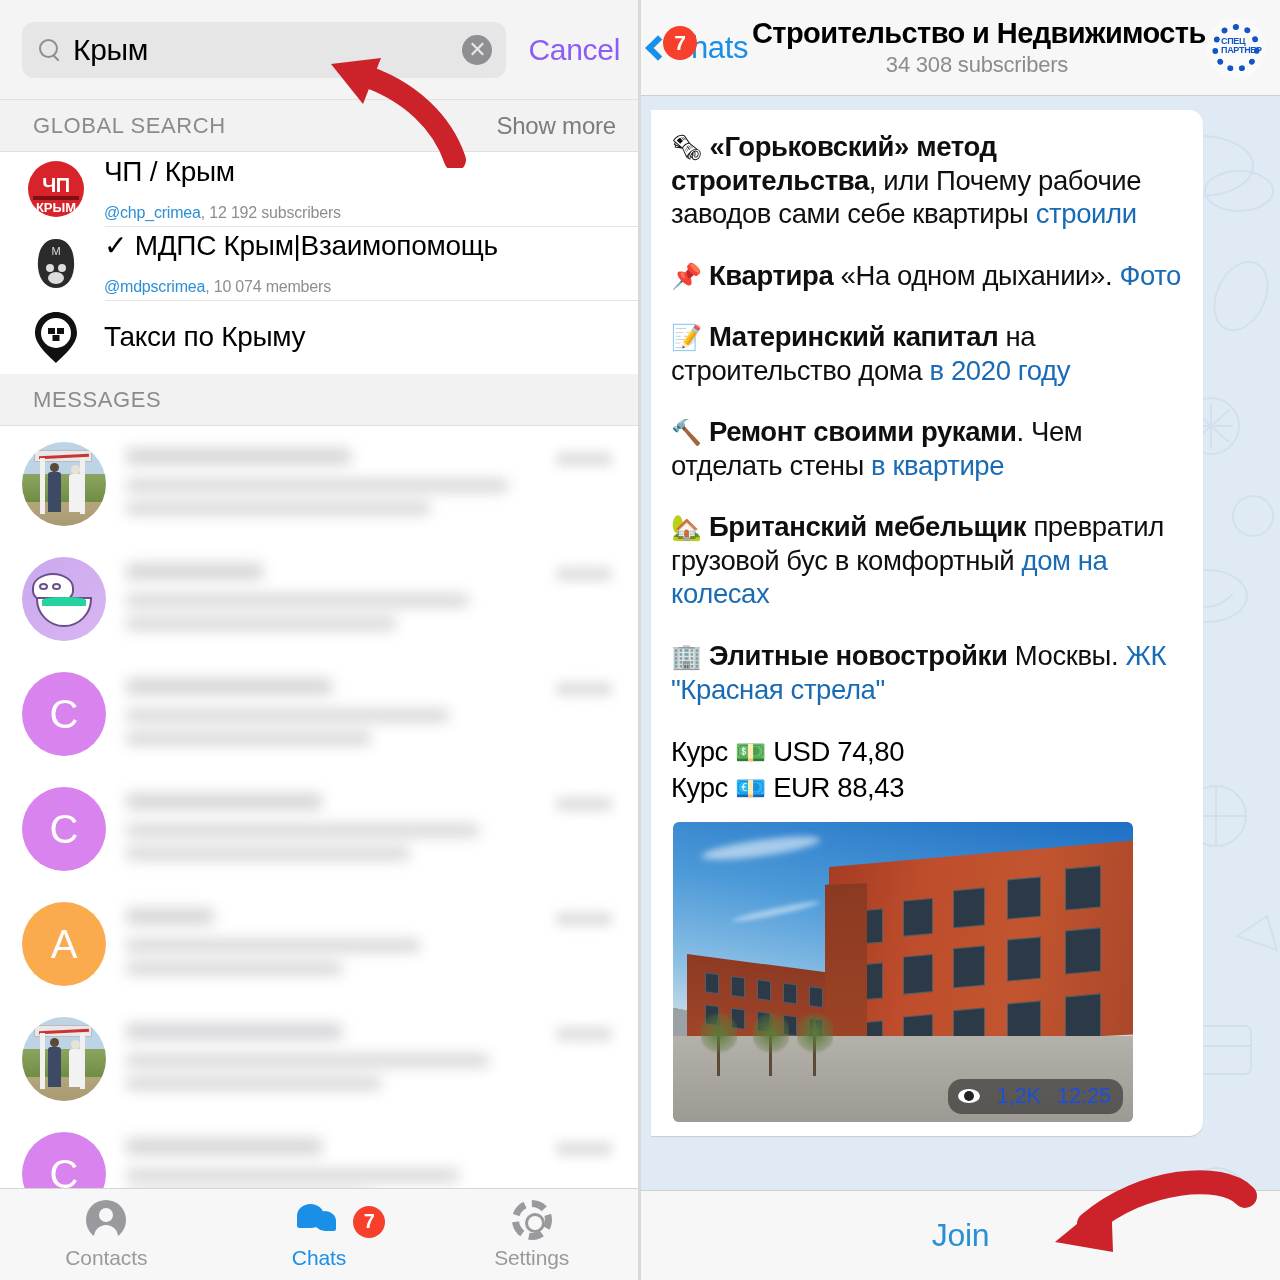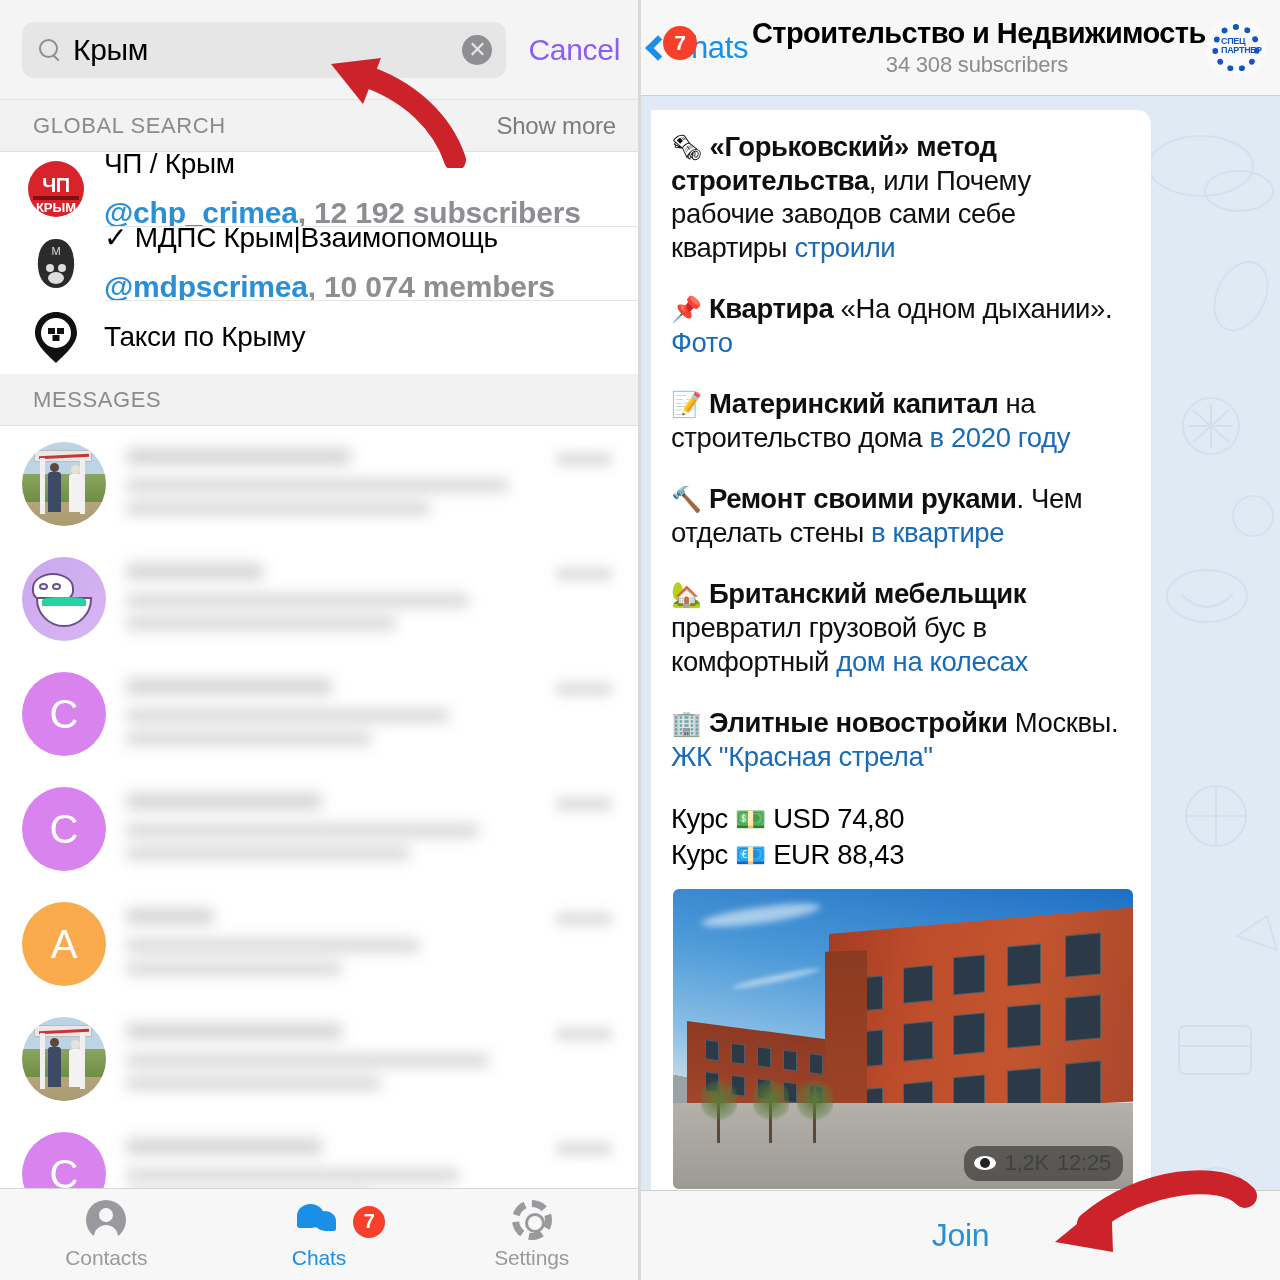--- a/index.html
+++ b/index.html
@@ -94,21 +94,21 @@
   }
   .av-chp .l2 { font-size: 13px; font-weight: bold; color: #fff; line-height: 1; }
   .av-chp .bar { width: 46px; height: 4px; background: #7d1014; margin: 1px 0; }
   .av-mdps { background: #ffffff; }
   .av-taxi { background: #ffffff; }
   .res-text { flex: 1; padding-right: 16px; min-width: 0; }
   .res-title {
     font-size: 28px; color: #000; letter-spacing: -0.3px;
     white-space: nowrap; overflow: hidden; line-height: 1.15;
   }
-  .res-sub { font-size: 30px; color: #8d8d92; letter-spacing: -0.2px; margin-top: 16px; font-weight: bold; }
+  .res-sub { font-size: 16px; color: #8d8d92; letter-spacing: -0.2px; margin-top: 16px; }
   .res-sub .handle { color: #2b8fd6; }
 
   
   .msg-list { background: #fff; }
   .msg-row {
     display: flex; align-items: flex-start;
     height: 115px; padding: 16px 22px 0 22px; position: relative;
   }
   .msg-avatar {
     width: 84px; height: 84px; border-radius: 50%; flex: 0 0 84px;
@@ -198,21 +198,21 @@
   }
   .gear-logo { width: 48px; height: 48px; position: relative; }
   .gear-logo .ring { position:absolute; inset:0; border-radius:50%; border:6px dotted #1455c4; }
   .gear-logo .ctr { position:absolute; left:9px; top:13px; right:4px; font-size:9px; font-weight:bold; color:#1455c4; line-height:1; letter-spacing:-0.3px; }
   .gear-logo .ctr b { display:block; }
 
   .chat-body { position: relative; height: 1184px; background: #dfeaf5; }
   .doodles { position: absolute; inset: 0; opacity: 0.5; }
 
   .bubble {
-    position: absolute; left: 10px; top: 14px; width: 500px;
+    position: absolute; left: 10px; top: 14px; width: 552px;
     background: #fff; border-radius: 0 14px 14px 0;
     padding: 20px 18px 14px 20px;
     box-shadow: 0 1px 1px rgba(0,0,0,.12);
   }
   .bubble .line {
     font-size: 27.5px; line-height: 1.22; color: #0f0f0f;
     letter-spacing: -0.4px; margin-bottom: 28px;
   }
   .bubble .line:last-of-type { margin-bottom: 14px; }
   .bubble b { font-weight: bold; }
@@ -252,22 +252,22 @@
   }
   .ground {
     position:absolute; left:0; right:0; bottom:0; height:86px;
     background: linear-gradient(180deg,#b4b1aa,#9d9a94);
   }
   .tree { position:absolute; bottom:46px; width:3px; height:58px; background:#5c4a36; }
   .tree::before { content:""; position:absolute; left:-16px; top:-8px; width:36px; height:46px;
     background: radial-gradient(circle,#5d7a3a 0%, rgba(93,122,58,.35) 60%, transparent 72%); }
   .views-pill {
     position:absolute; right: 10px; bottom: 8px;
-    background: rgba(0,0,0,.45); color:#404040; border-radius: 14px;
-    padding: 4px 12px 5px 10px; display:flex; align-items:center; gap:8px;
+    background: rgba(0,0,0,.45); color:#1d4ed8; border-radius: 14px;
+    padding: 4px 12px 5px 10px; display:flex; align-items:center; gap:16px;
     font-size: 22px; letter-spacing: -0.2px;
   }
   .eye-ic { width:22px; height:14px; border-radius:50%; background:#fff; position:relative; }
   .eye-ic::after { content:""; position:absolute; left:6px; top:2px; width:10px; height:10px; border-radius:50%; background:#222; }
 
   .forward-btn {
     position: absolute; right: 18px; top: 1122px;
     width: 54px; height: 54px; border-radius: 50%;
     background: rgba(130,140,150,.45);
     display:flex; align-items:center; justify-content:center;

